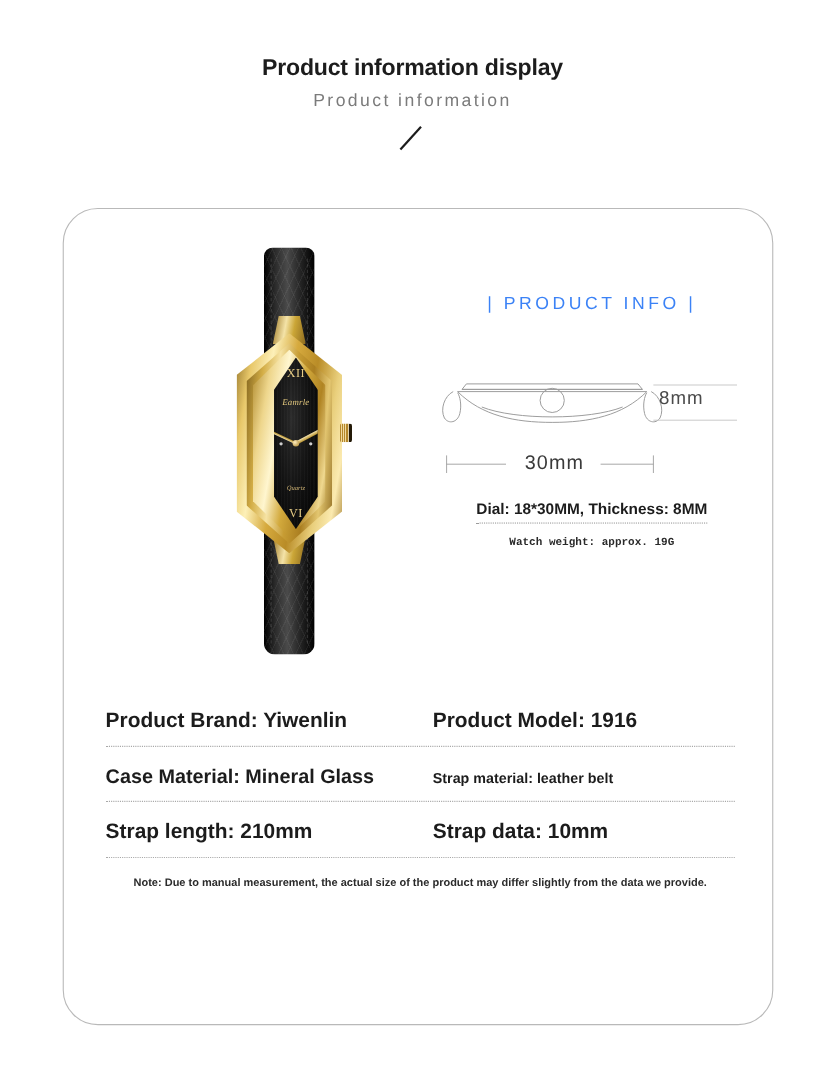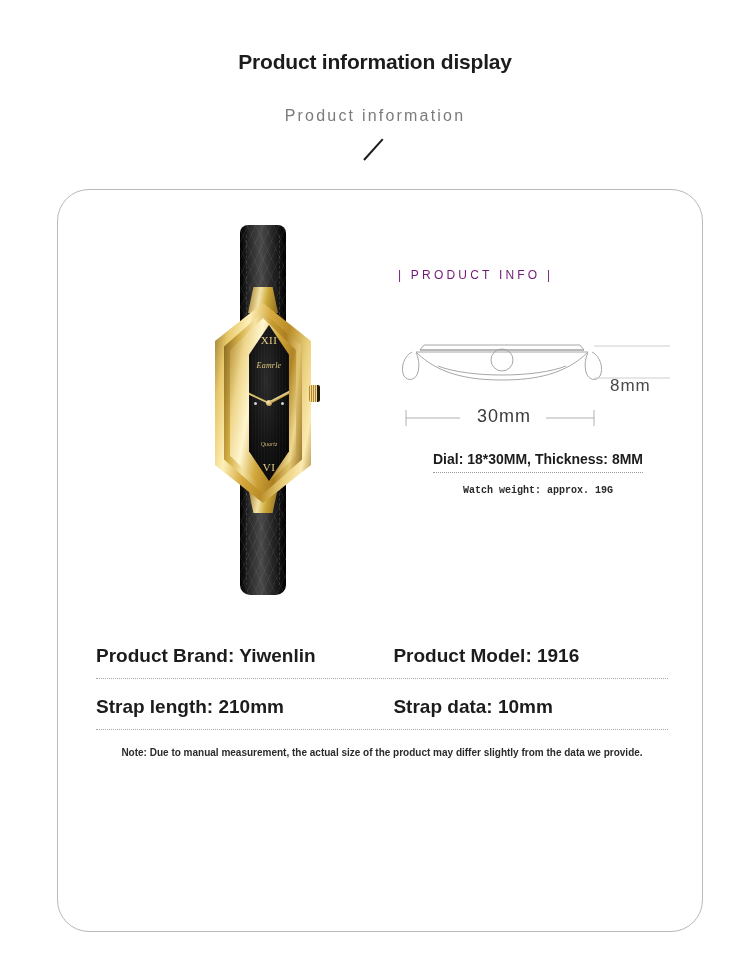--- a/index.html
+++ b/index.html
@@ -24,21 +24,21 @@
   }
   .header-title {
     font-size: 21px;
     font-weight: bold;
     color: #1c1c1c;
     letter-spacing: -0.2px;
     line-height: 1.15;
     font-stretch: condensed;
   }
   .header-subtitle {
-    margin-top: 33px;
+    margin-top: 9px;
     font-size: 16px;
     color: #7b7b7b;
     letter-spacing: 2.2px;
     font-weight: normal;
   }
   .header-accent {
     margin: 14px auto 0;
     width: 26px;
     height: 26px;
     position: relative;
@@ -264,23 +264,23 @@
   }
 
   
   .info-panel {
     position: absolute;
     left: 340px;
     top: 78px;
     width: 280px;
   }
   .info-heading {
-    text-align: left;
-    font-size: 12px;
-    color: #701a75;
+    text-align: center;
+    font-size: 16px;
+    color: #3b82f6;
     letter-spacing: 3.2px;
     white-space: nowrap;
   }
   .diagram {
     position: relative;
     margin-top: 44px;
     height: 110px;
   }
   .spec-box {
     margin-top: 14px;
@@ -389,35 +389,39 @@
           <line x1="196" y1="20" x2="272" y2="20"></line>
           <line x1="196" y1="52" x2="272" y2="52"></line>
         </g>
         <g stroke="#9c9c9c" stroke-width="0.8">
           <line x1="8" y1="84" x2="8" y2="100"></line>
           <line x1="196" y1="84" x2="196" y2="100"></line>
           <line x1="8" y1="92" x2="62" y2="92"></line>
           <line x1="148" y1="92" x2="196" y2="92"></line>
         </g>
       </svg>
-      <div style="position:absolute; left:212px; top:22px; font-size:17px; color:#4a4a4a; letter-spacing:1px;margin-top:28px;">8mm</div>
+      <div style="position:absolute; left:201px; top:22px; font-size:17px; color:#4a4a4a; letter-spacing:1px;">8mm</div>
       <div style="position:absolute; left:62px; top:80px; width:88px; text-align:center; font-size:18px; color:#3a3a3a; letter-spacing:1px;">30mm</div>
     </div>
 
     <div class="spec-box">
       <div class="spec-primary">Dial: 18*30MM, Thickness: 8MM</div>
       <div class="spec-secondary">Watch weight: approx. 19G</div>
     </div>
   </div>
 
   <div class="spec-table">
     <div class="spec-row">
       <div class="spec-cell left sz-lg">Product Brand: Yiwenlin</div>
       <div class="spec-cell right sz-lg">Product Model: 1916</div>
     </div>
     <div class="spec-row">
+      <div class="spec-cell left sz-md">Case Material: Mineral Glass</div>
+      <div class="spec-cell right sz-sm">Strap material: leather belt</div>
+    </div>
+    <div class="spec-row">
       <div class="spec-cell left sz-lg">Strap length: 210mm</div>
       <div class="spec-cell right sz-lg">Strap data: 10mm</div>
     </div>
     <div class="note">Note: Due to manual measurement, the actual size of the product may differ slightly from the data we provide.</div>
   </div>
 
 </div>
 
 </body></html>

